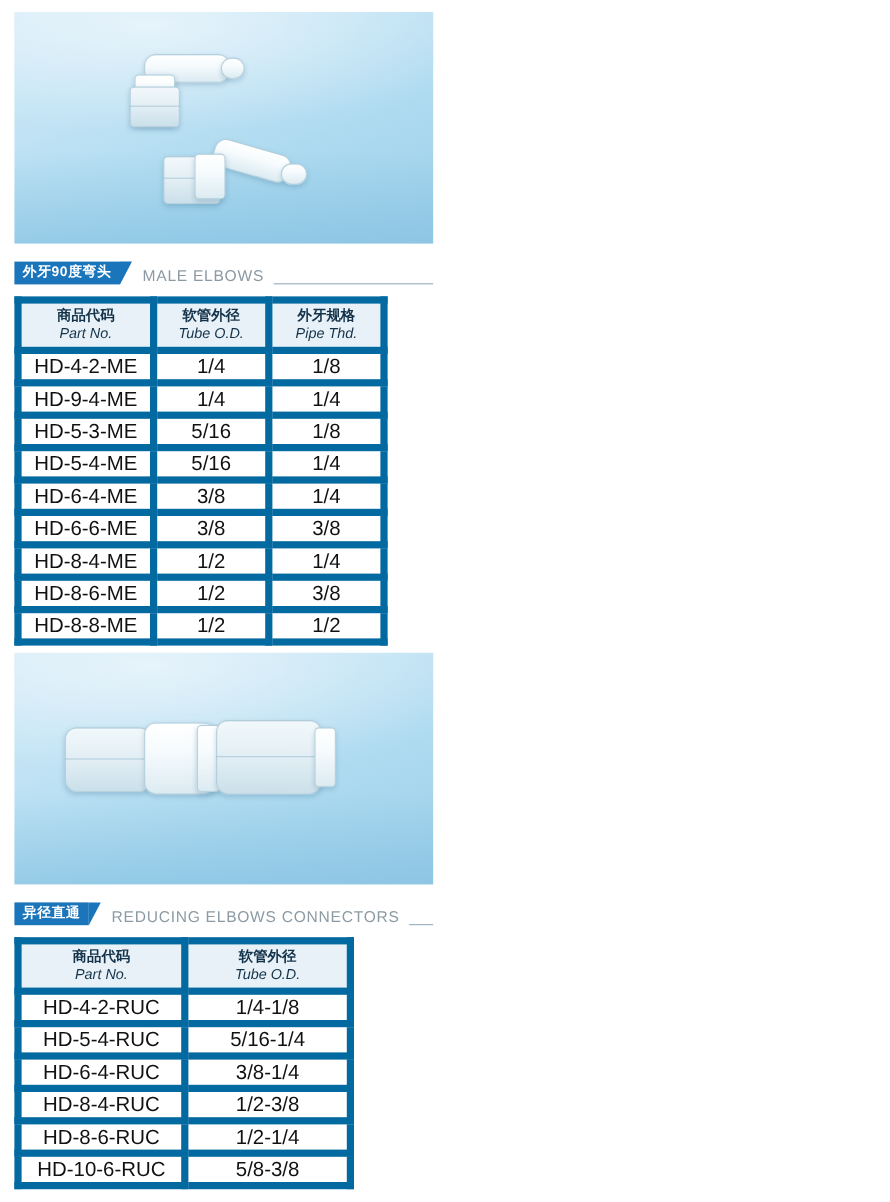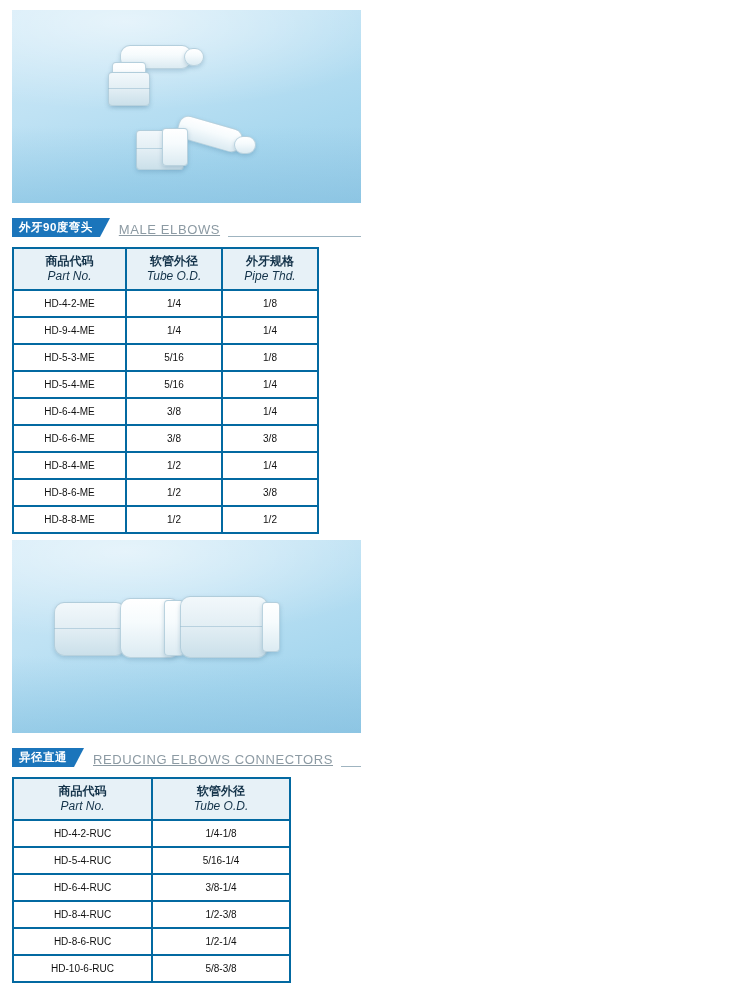--- a/index.html
+++ b/index.html
@@ -94,56 +94,55 @@
     width: 0; height: 0;
     border-top: 19px solid #1b75bb;
     border-right: 10px solid transparent;
   }
   .en-name {
     color: #8c9aa3;
     font-size: 13px;
     letter-spacing: 0.6px;
     margin-left: 9px;
     white-space: nowrap;
-    text-decoration: underline;
   }
   .cap-rule {
     flex: 1 1 auto;
     height: 1px;
     background: #9fb4c0;
     margin-left: 8px;
     margin-top: 6px;
   }
 
   
   table.spec {
     border-collapse: collapse;
     font-size: 12px;
     table-layout: fixed;
   }
   table.spec.w3 { width: 305px; }
   table.spec.w2 { width: 277px; }
   table.spec td, table.spec th {
-    border: 2px solid #0369a1;
+    border: 6px solid #0369a1;
     text-align: center;
     padding: 0;
     font-weight: normal;
   }
   table.spec thead th {
     background: #e7f1f7;
     height: 42px;
     line-height: 15px;
     font-size: 12px;
     color: #14334a;
   }
   table.spec thead th .cn { display: block; font-weight: bold; }
   table.spec thead th .en { display: block; font-style: italic; }
   table.spec tbody td {
     height: 27px;
-    font-size: 10px;
+    font-size: 17px;
     color: #111;
     background: #ffffff;
   }
   table.spec.w3 col.c1 { width: 113px; }
   table.spec.w3 col.c2 { width: 96px; }
   table.spec.w3 col.c3 { width: 96px; }
   table.spec.w2 col.c1 { width: 139px; }
   table.spec.w2 col.c2 { width: 138px; }
 </style>
 </head>

